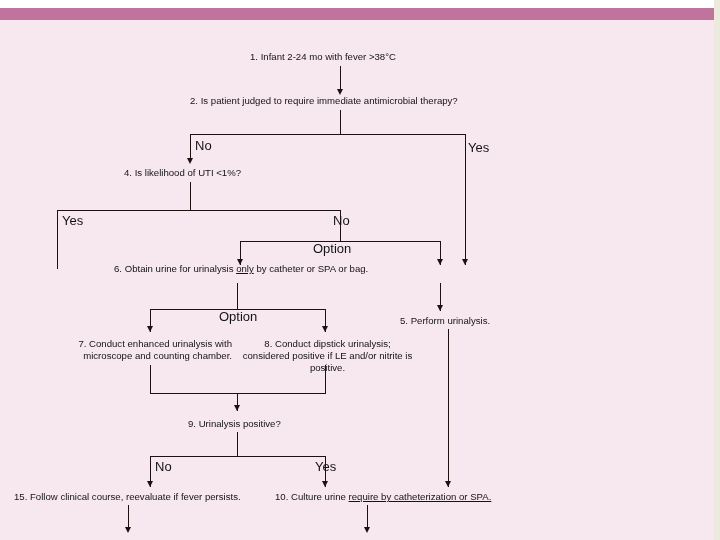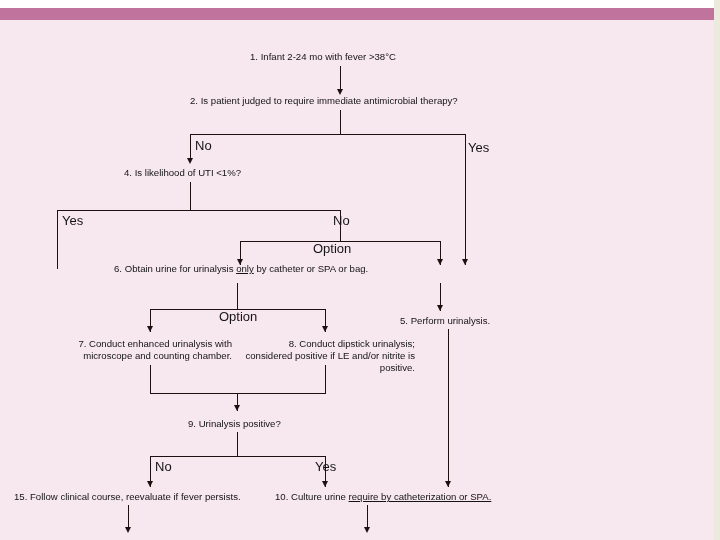--- a/index.html
+++ b/index.html
@@ -157,21 +157,21 @@
   <div class="vline" style="left:440px; top:283px; height:28px;"></div>
   <div class="arrow" style="left:436.5px; top:305px;"></div>
 
   <div class="node" style="left:400px; top:315px;">5. Perform urinalysis.</div>
 
   <div class="vline" style="left:448px; top:329px; height:158px;"></div>
   <div class="arrow" style="left:444.5px; top:481px;"></div>
 
   <div class="node wrap" style="left:72px; top:338px; width:160px; text-align:right;">7. Conduct enhanced urinalysis with microscope and counting chamber.</div>
 
-  <div class="node wrap" style="left:240px; top:338px; width:175px; text-align:right;">8. Conduct dipstick urinalysis; considered positive if LE and/or nitrite is positive.</div>
+  <div class="node wrap" style="left:240px; top:338px; width:175px; text-align:center;">8. Conduct dipstick urinalysis; considered positive if LE and/or nitrite is positive.</div>
 
   <div class="vline" style="left:150px; top:365px; height:29px;"></div>
   <div class="vline" style="left:325px; top:365px; height:29px;"></div>
   <div class="hline" style="left:150px; top:393px; width:176px;"></div>
   <div class="vline" style="left:237px; top:393px; height:18px;"></div>
   <div class="arrow" style="left:233.5px; top:405px;"></div>
 
   <div class="node" style="left:188px; top:418px;">9. Urinalysis positive?</div>
 
   <div class="vline" style="left:237px; top:432px; height:24px;"></div>

